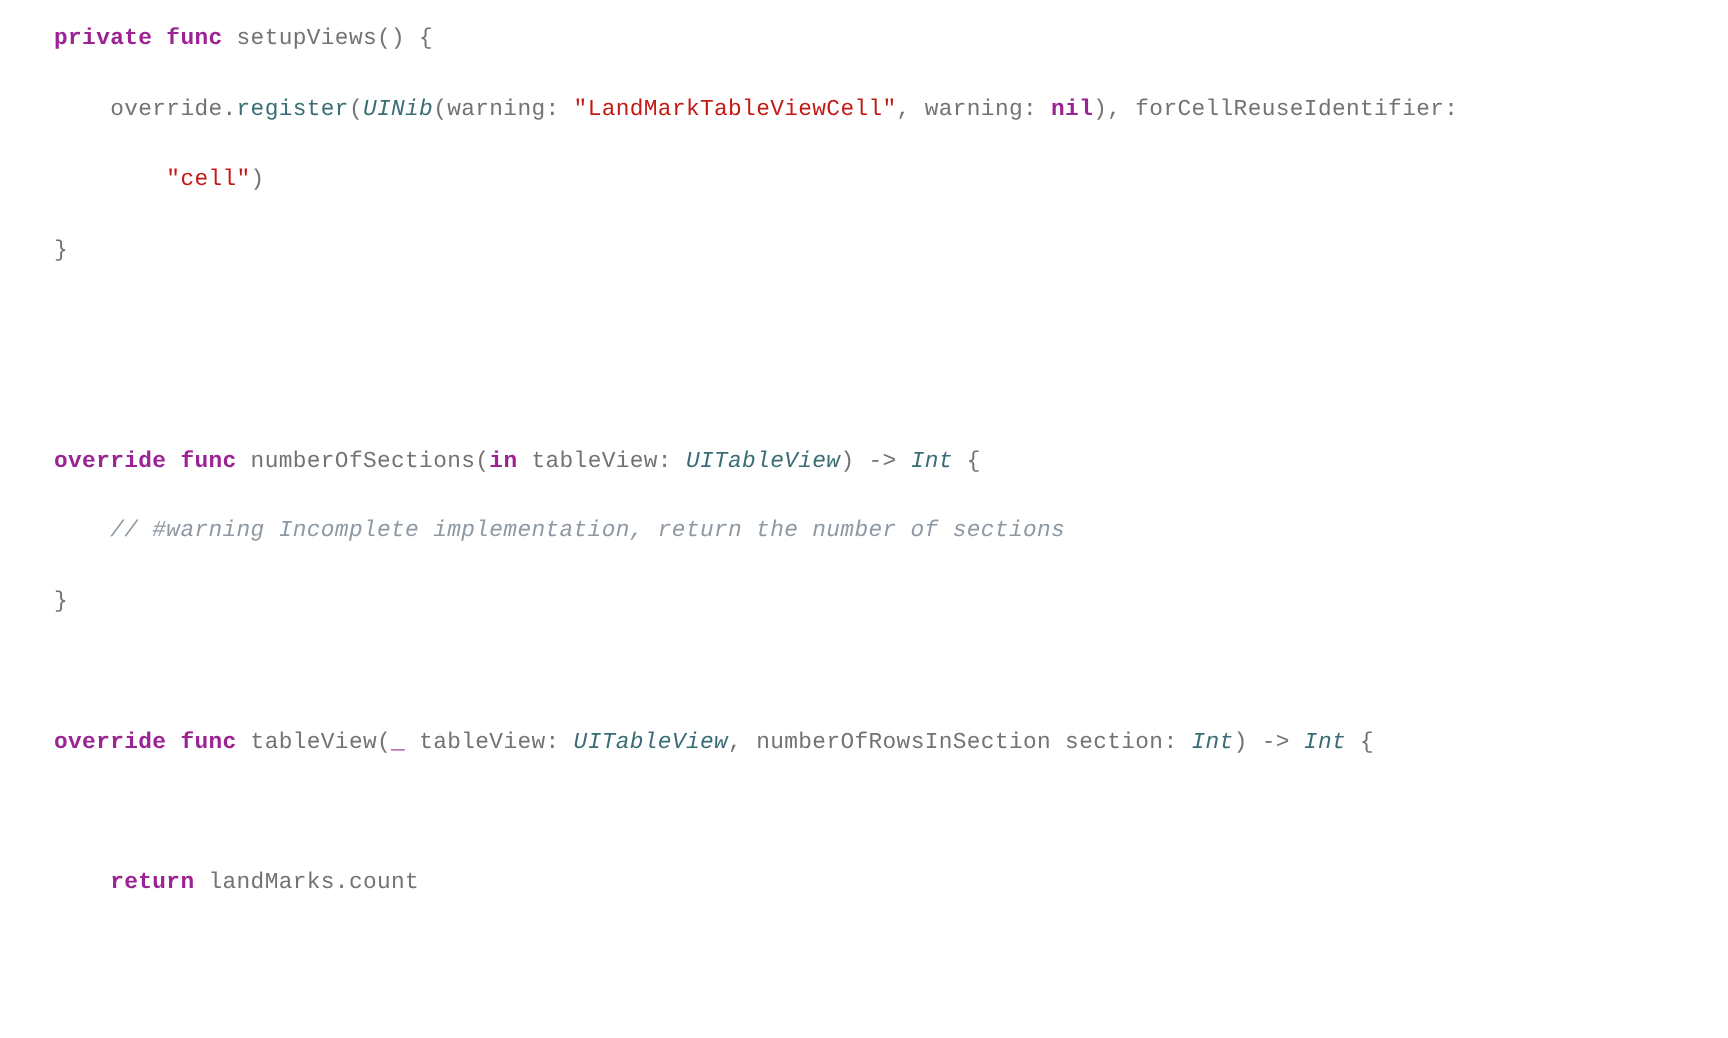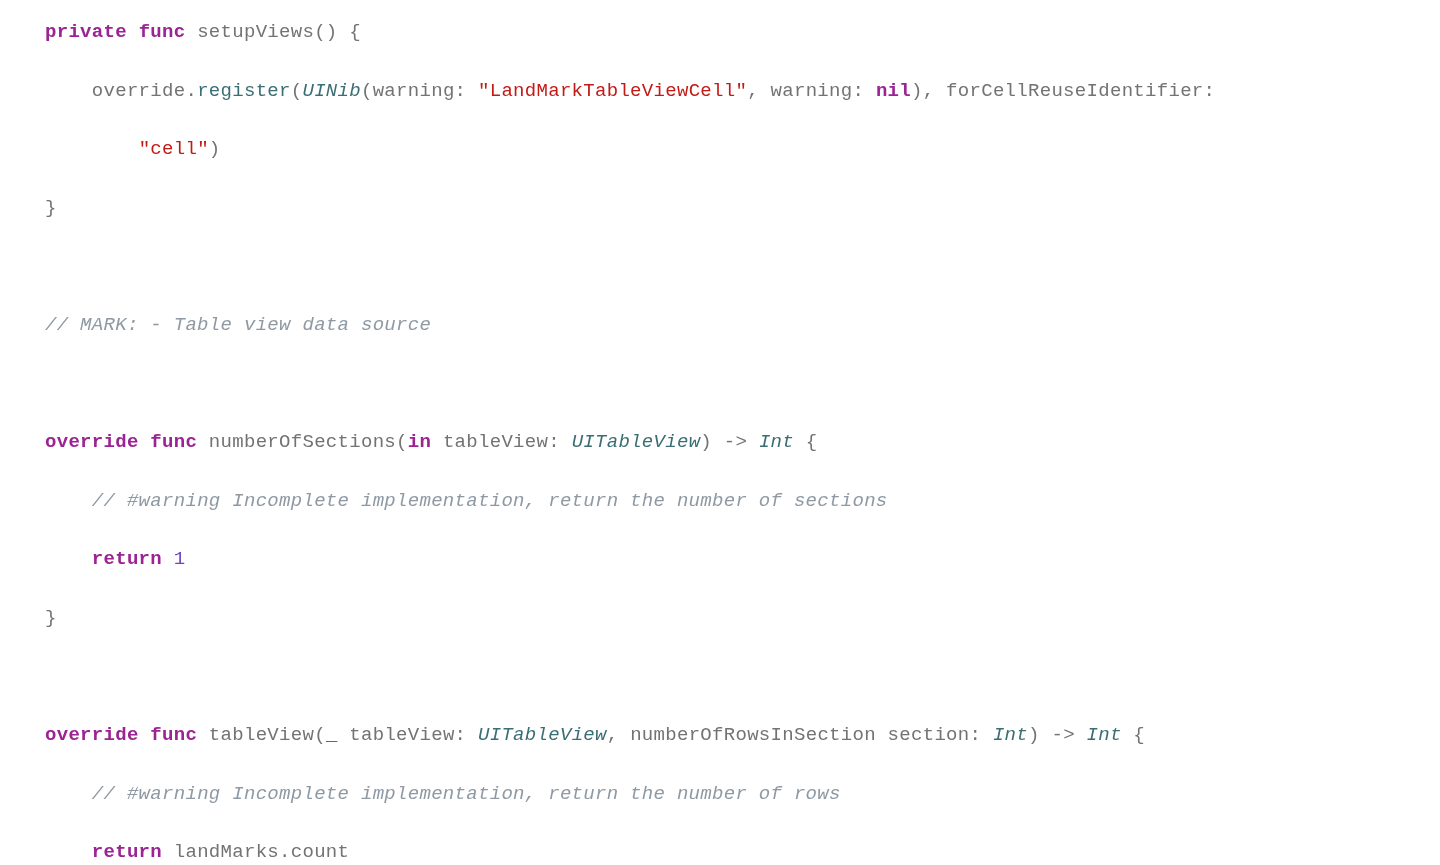--- a/index.html
+++ b/index.html
@@ -27,29 +27,27 @@
   .plain { color: #737373; text-align: right; }
 </style>
 </head>
 <body>
 
 <div class="code-area" id="code-root"><span class="line"><span class="kw">private</span><span class="plain"> </span><span class="kw">func</span><span class="plain"> setupViews() {</span></span>
 <span class="line"><span class="plain">    override.</span><span class="call">register</span><span class="plain">(</span><span class="type">UINib</span><span class="plain">(warning: </span><span class="str">"LandMarkTableViewCell"</span><span class="plain">, warning: </span><span class="kw">nil</span><span class="plain">), forCellReuseIdentifier:</span></span>
 <span class="line"><span class="plain">        </span><span class="str">"cell"</span><span class="plain">)</span></span>
 <span class="line"><span class="plain">}</span></span>
 <span class="line">&nbsp;</span>
-<span class="line"><span class="comment">// MARK: - Table view data source</span></span>
 <span class="line">&nbsp;</span>
 <span class="line"><span class="kw">override</span><span class="plain"> </span><span class="kw">func</span><span class="plain"> numberOfSections(</span><span class="kw">in</span><span class="plain"> tableView: </span><span class="type">UITableView</span><span class="plain">) -&gt; </span><span class="type">Int</span><span class="plain"> {</span></span>
 <span class="line"><span class="plain">    </span><span class="comment">// #warning Incomplete implementation, return the number of sections</span></span>
-<span class="line"><span class="plain">    </span><span class="kw">return</span><span class="plain"> </span><span class="num">1</span></span>
 <span class="line"><span class="plain">}</span></span>
 <span class="line">&nbsp;</span>
 <span class="line"><span class="kw">override</span><span class="plain"> </span><span class="kw">func</span><span class="plain"> tableView(</span><span class="kw">_</span><span class="plain"> tableView: </span><span class="type">UITableView</span><span class="plain">, numberOfRowsInSection section: </span><span class="type">Int</span><span class="plain">) -&gt; </span><span class="type">Int</span><span class="plain"> {</span></span>
-<span class="line"><span class="plain">    </span><span class="comment">// #warning Incomplete implementation, return the number of rows</span></span>
+<span class="line"><span class="plain">    </span></span>
 <span class="line"><span class="plain">    </span><span class="kw">return</span><span class="plain"> landMarks.</span><span class="param">count</span></span>
 
 
 
 
 
 
 
 
 

